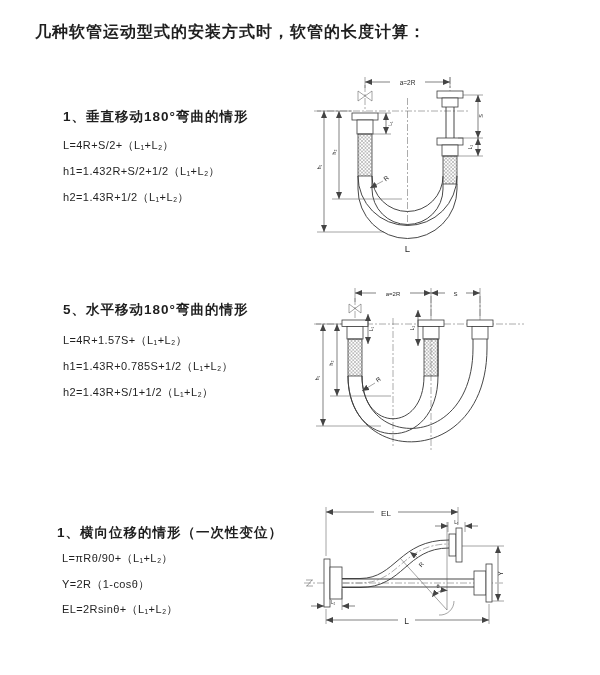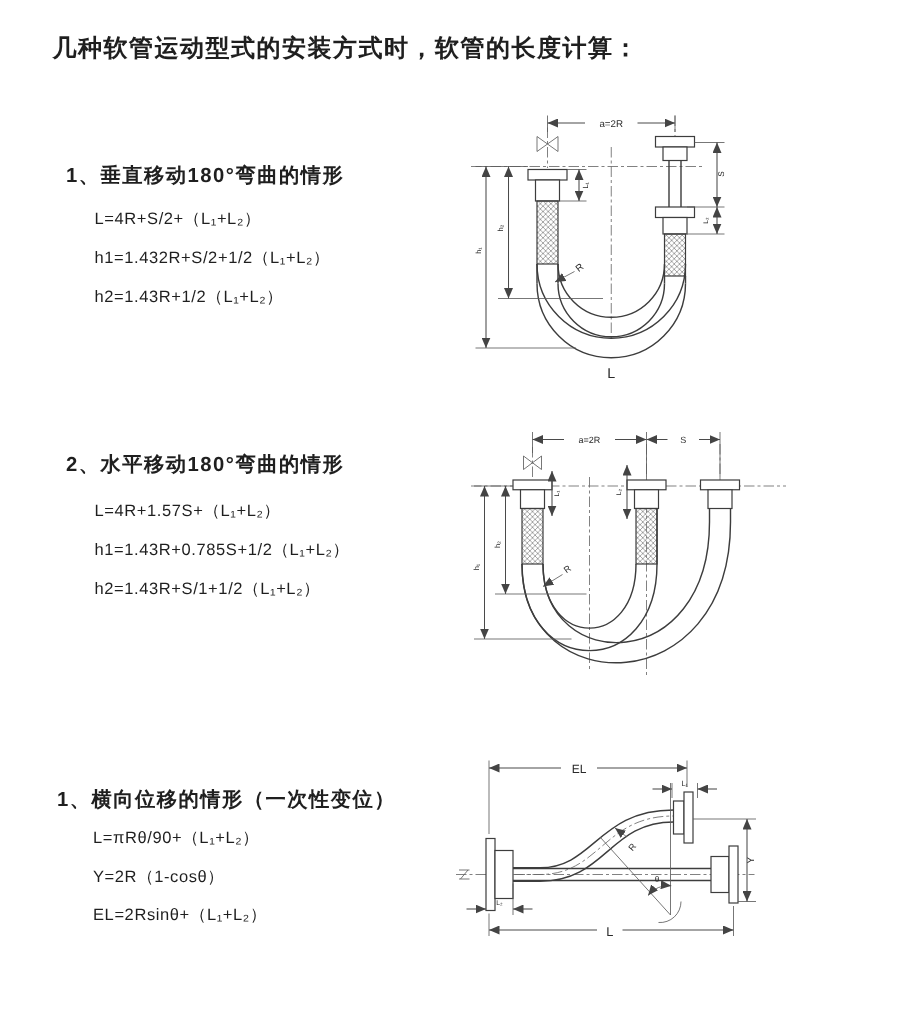--- a/index.html
+++ b/index.html
@@ -1,41 +1,41 @@
 <!DOCTYPE html>
 <html><head>
 <meta charset="utf-8">
 <style>
   html,body{margin:0;padding:0;}
   body{width:600px;height:675px;background:#ffffff;position:relative;overflow:hidden;
        font-family:"Liberation Sans","DejaVu Sans",sans-serif;color:#1f1f1f;}
   .abs{position:absolute;}
   .doc-title{left:35px;top:22px;font-size:16px;font-weight:700;letter-spacing:1px;}
-  .sec-heading{font-size:13.5px;font-weight:700;letter-spacing:1px;}
+  .sec-heading{font-size:13.5px;font-weight:700;letter-spacing:1px;margin-left:19px;}
   .formula{font-size:11px;font-weight:400;letter-spacing:0.4px;}
   svg{position:absolute;overflow:visible;}
   svg text{font-family:"Liberation Sans","DejaVu Sans",sans-serif;fill:#2a2a2a;}
   .dim{stroke:#4a4a4a;stroke-width:0.7;fill:none;}
   .thin{stroke:#5a5a5a;stroke-width:0.55;fill:none;}
   .cl{stroke:#666;stroke-width:0.55;fill:none;stroke-dasharray:7 2 2 2;}
   .hose{stroke:#3d3d3d;stroke-width:0.95;fill:none;}
   .part{stroke:#3d3d3d;stroke-width:0.8;fill:#ffffff;}
   .hatchbox{stroke:#3d3d3d;stroke-width:0.8;}
 </style>
 </head>
 <body>
 
 <div class="abs doc-title">几种软管运动型式的安装方式时，软管的长度计算：</div>
 
 <div class="abs sec-heading" style="left:44px;top:108px">1、垂直移动180°弯曲的情形</div>
 <div class="abs formula" style="left:63px;top:138px">L=4R+S/2+（L₁+L₂）</div>
 <div class="abs formula" style="left:63px;top:164px">h1=1.432R+S/2+1/2（L₁+L₂）</div>
 <div class="abs formula" style="left:63px;top:190px">h2=1.43R+1/2（L₁+L₂）</div>
 
-<div class="abs sec-heading" style="left:44px;top:301px">2、水平移动180°弯曲的情形</div>
+<div class="abs sec-heading" style="left:44px;top:301px">5、水平移动180°弯曲的情形</div>
 <div class="abs formula" style="left:63px;top:333px">L=4R+1.57S+（L₁+L₂）</div>
 <div class="abs formula" style="left:63px;top:359px">h1=1.43R+0.785S+1/2（L₁+L₂）</div>
 <div class="abs formula" style="left:63px;top:385px">h2=1.43R+S/1+1/2（L₁+L₂）</div>
 
 <div class="abs sec-heading" style="left:38px;top:524px">1、横向位移的情形（一次性变位）</div>
 <div class="abs formula" style="left:62px;top:551px">L=πRθ/90+（L₁+L₂）</div>
 <div class="abs formula" style="left:62px;top:577px">Y=2R（1-cosθ）</div>
 <div class="abs formula" style="left:62px;top:602px">EL=2Rsinθ+（L₁+L₂）</div>
 
 <svg width="220" height="196" viewBox="0 0 220 196" style="left:306px;top:64px">

